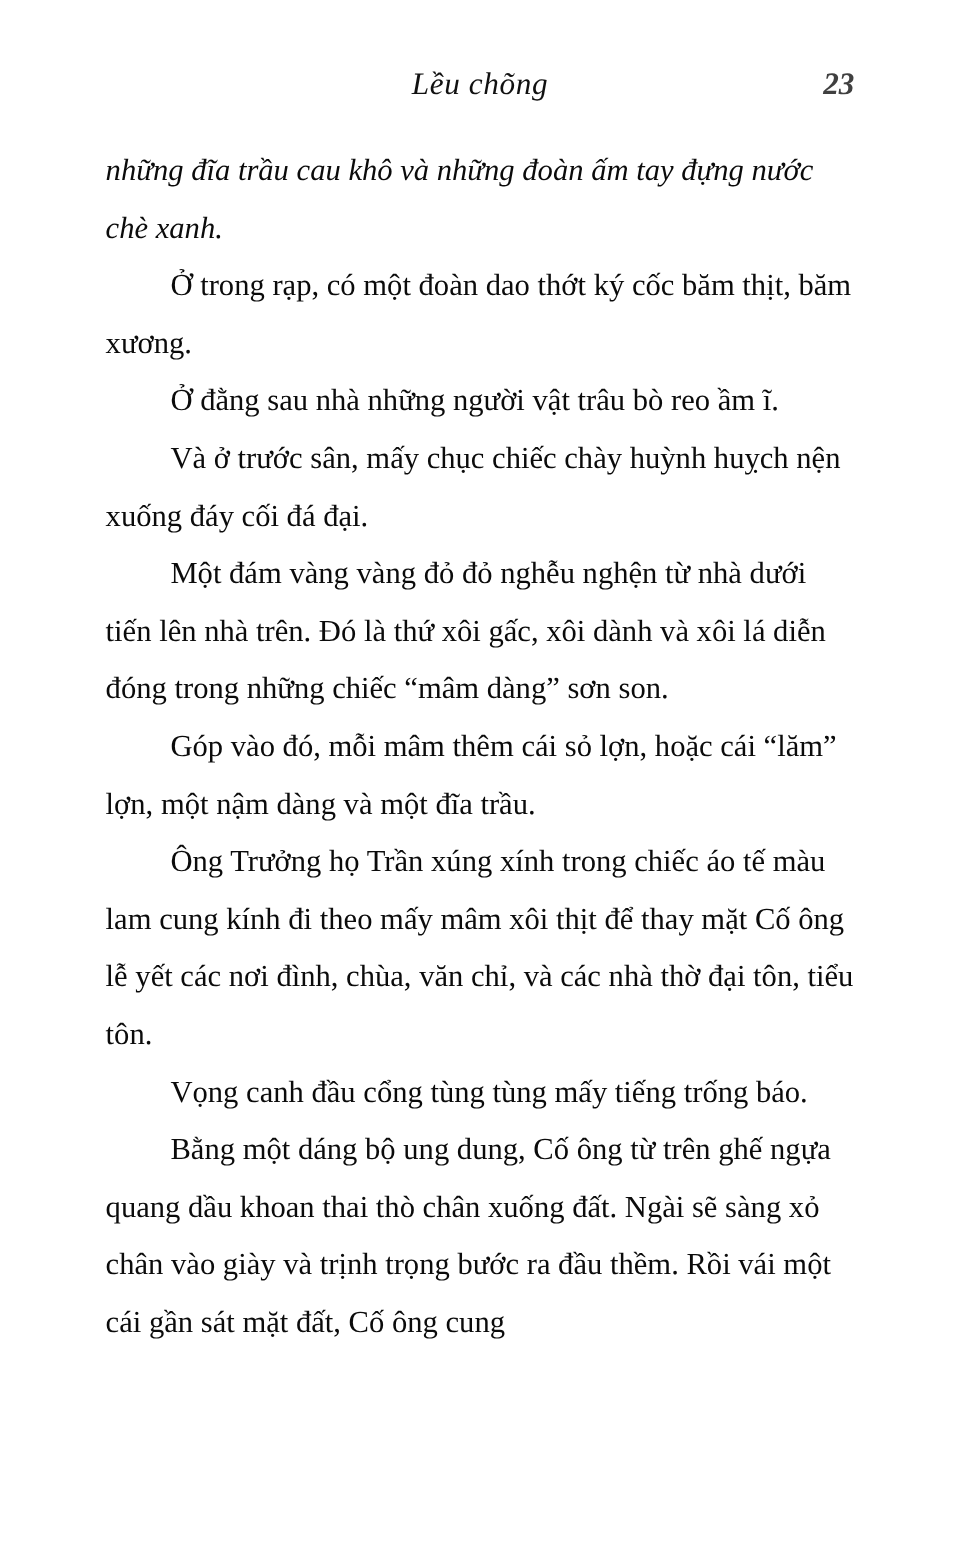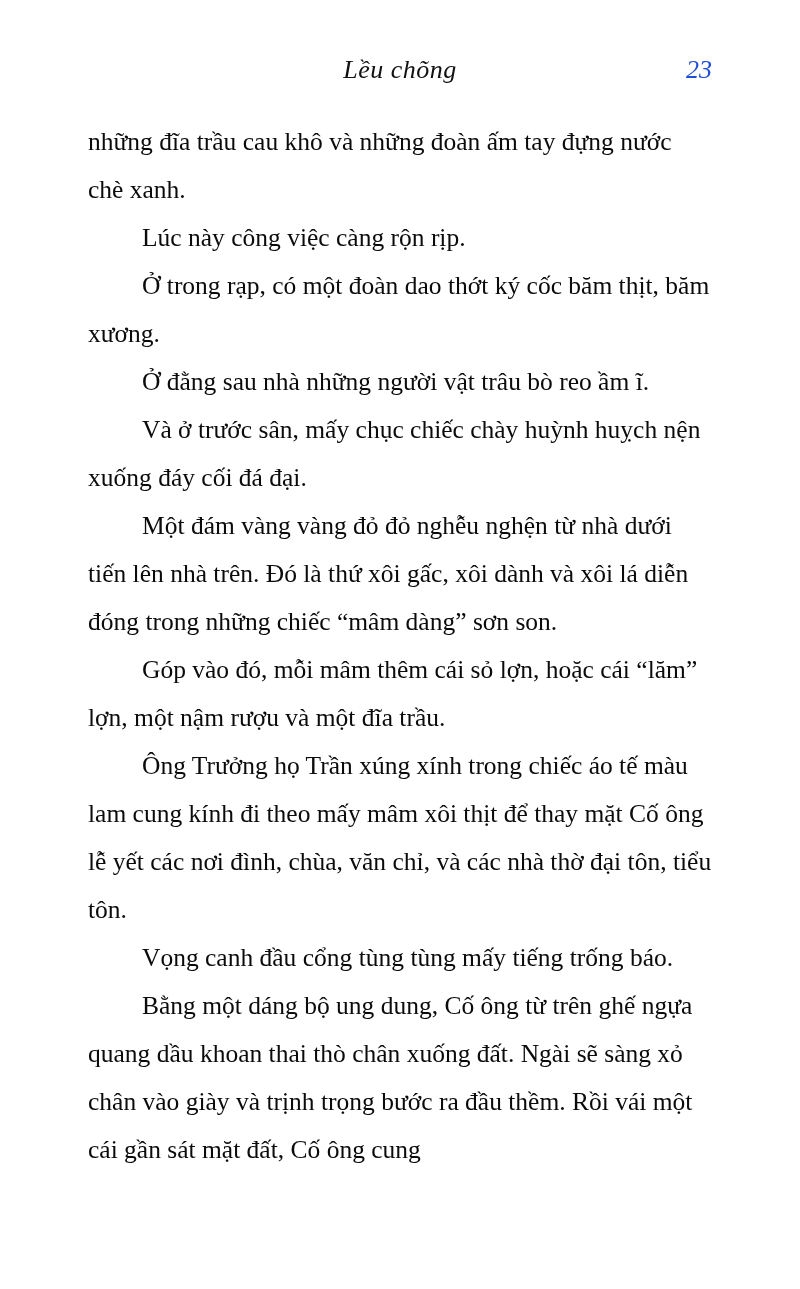--- a/index.html
+++ b/index.html
@@ -38,62 +38,63 @@
     letter-spacing: 0.5px;
     color: #111;
     white-space: nowrap;
   }
   .page-number {
     position: absolute;
     right: 0;
     top: 0;
     font-style: italic;
     font-size: 26px;
-    color: #1d4ed8;
+    color: #404040;
+    font-weight: bold;
   }
   .body-text {
     position: absolute;
     top: 118px;
     left: 88px;
     width: 624px;
     font-size: 25.5px;
     line-height: 48px;
     text-align: left;
     color: #0b0b0b;
   }
   .para {
     margin: 0 0 0 0;
     text-indent: 54px;
     hyphens: none;
   }
   .para.no-indent {
     text-indent: 0;
+    font-style: italic;
   }
   .sup {
     font-size: 15px;
     vertical-align: super;
     line-height: 0;
   }
 </style>
 </head>
 <body>
 
 <div class="page">
 
   <div class="running-head">
     <span class="book-title">Lều chõng</span>
     <span class="page-number">23</span>
   </div>
 
   <div class="body-text">
     <p class="para no-indent">những đĩa trầu cau khô và những đoàn ấm tay đựng nước chè xanh.</p>
-    <p class="para">Lúc này công việc càng rộn rịp.</p>
     <p class="para">Ở trong rạp, có một đoàn dao thớt ký cốc băm thịt, băm xương.</p>
     <p class="para">Ở đằng sau nhà những người vật trâu bò reo ầm ĩ.</p>
     <p class="para">Và ở trước sân, mấy chục chiếc chày huỳnh huỵch nện xuống đáy cối đá đại.</p>
     <p class="para">Một đám vàng vàng đỏ đỏ nghễu nghện từ nhà dưới tiến lên nhà trên. Đó là thứ xôi gấc, xôi dành và xôi lá diễn đóng trong những chiếc “mâm dàng” sơn son.</p>
-    <p class="para">Góp vào đó, mỗi mâm thêm cái sỏ lợn, hoặc cái “lăm” lợn, một nậm rượu và một đĩa trầu.</p>
+    <p class="para">Góp vào đó, mỗi mâm thêm cái sỏ lợn, hoặc cái “lăm” lợn, một nậm dàng và một đĩa trầu.</p>
     <p class="para">Ông Trưởng họ Trần xúng xính trong chiếc áo tế màu lam cung kính đi theo mấy mâm xôi thịt để thay mặt Cố ông lễ yết các nơi đình, chùa, văn chỉ, và các nhà thờ đại tôn, tiểu tôn.</p>
     <p class="para">Vọng canh đầu cổng tùng tùng mấy tiếng trống báo.</p>
     <p class="para">Bằng một dáng bộ ung dung, Cố ông từ trên ghế ngựa quang dầu khoan thai thò chân xuống đất. Ngài sẽ sàng xỏ chân vào giày và trịnh trọng bước ra đầu thềm. Rồi vái một cái gần sát mặt đất, Cố ông cung</p>
   </div>
 
 </div>
 
 </body></html>

